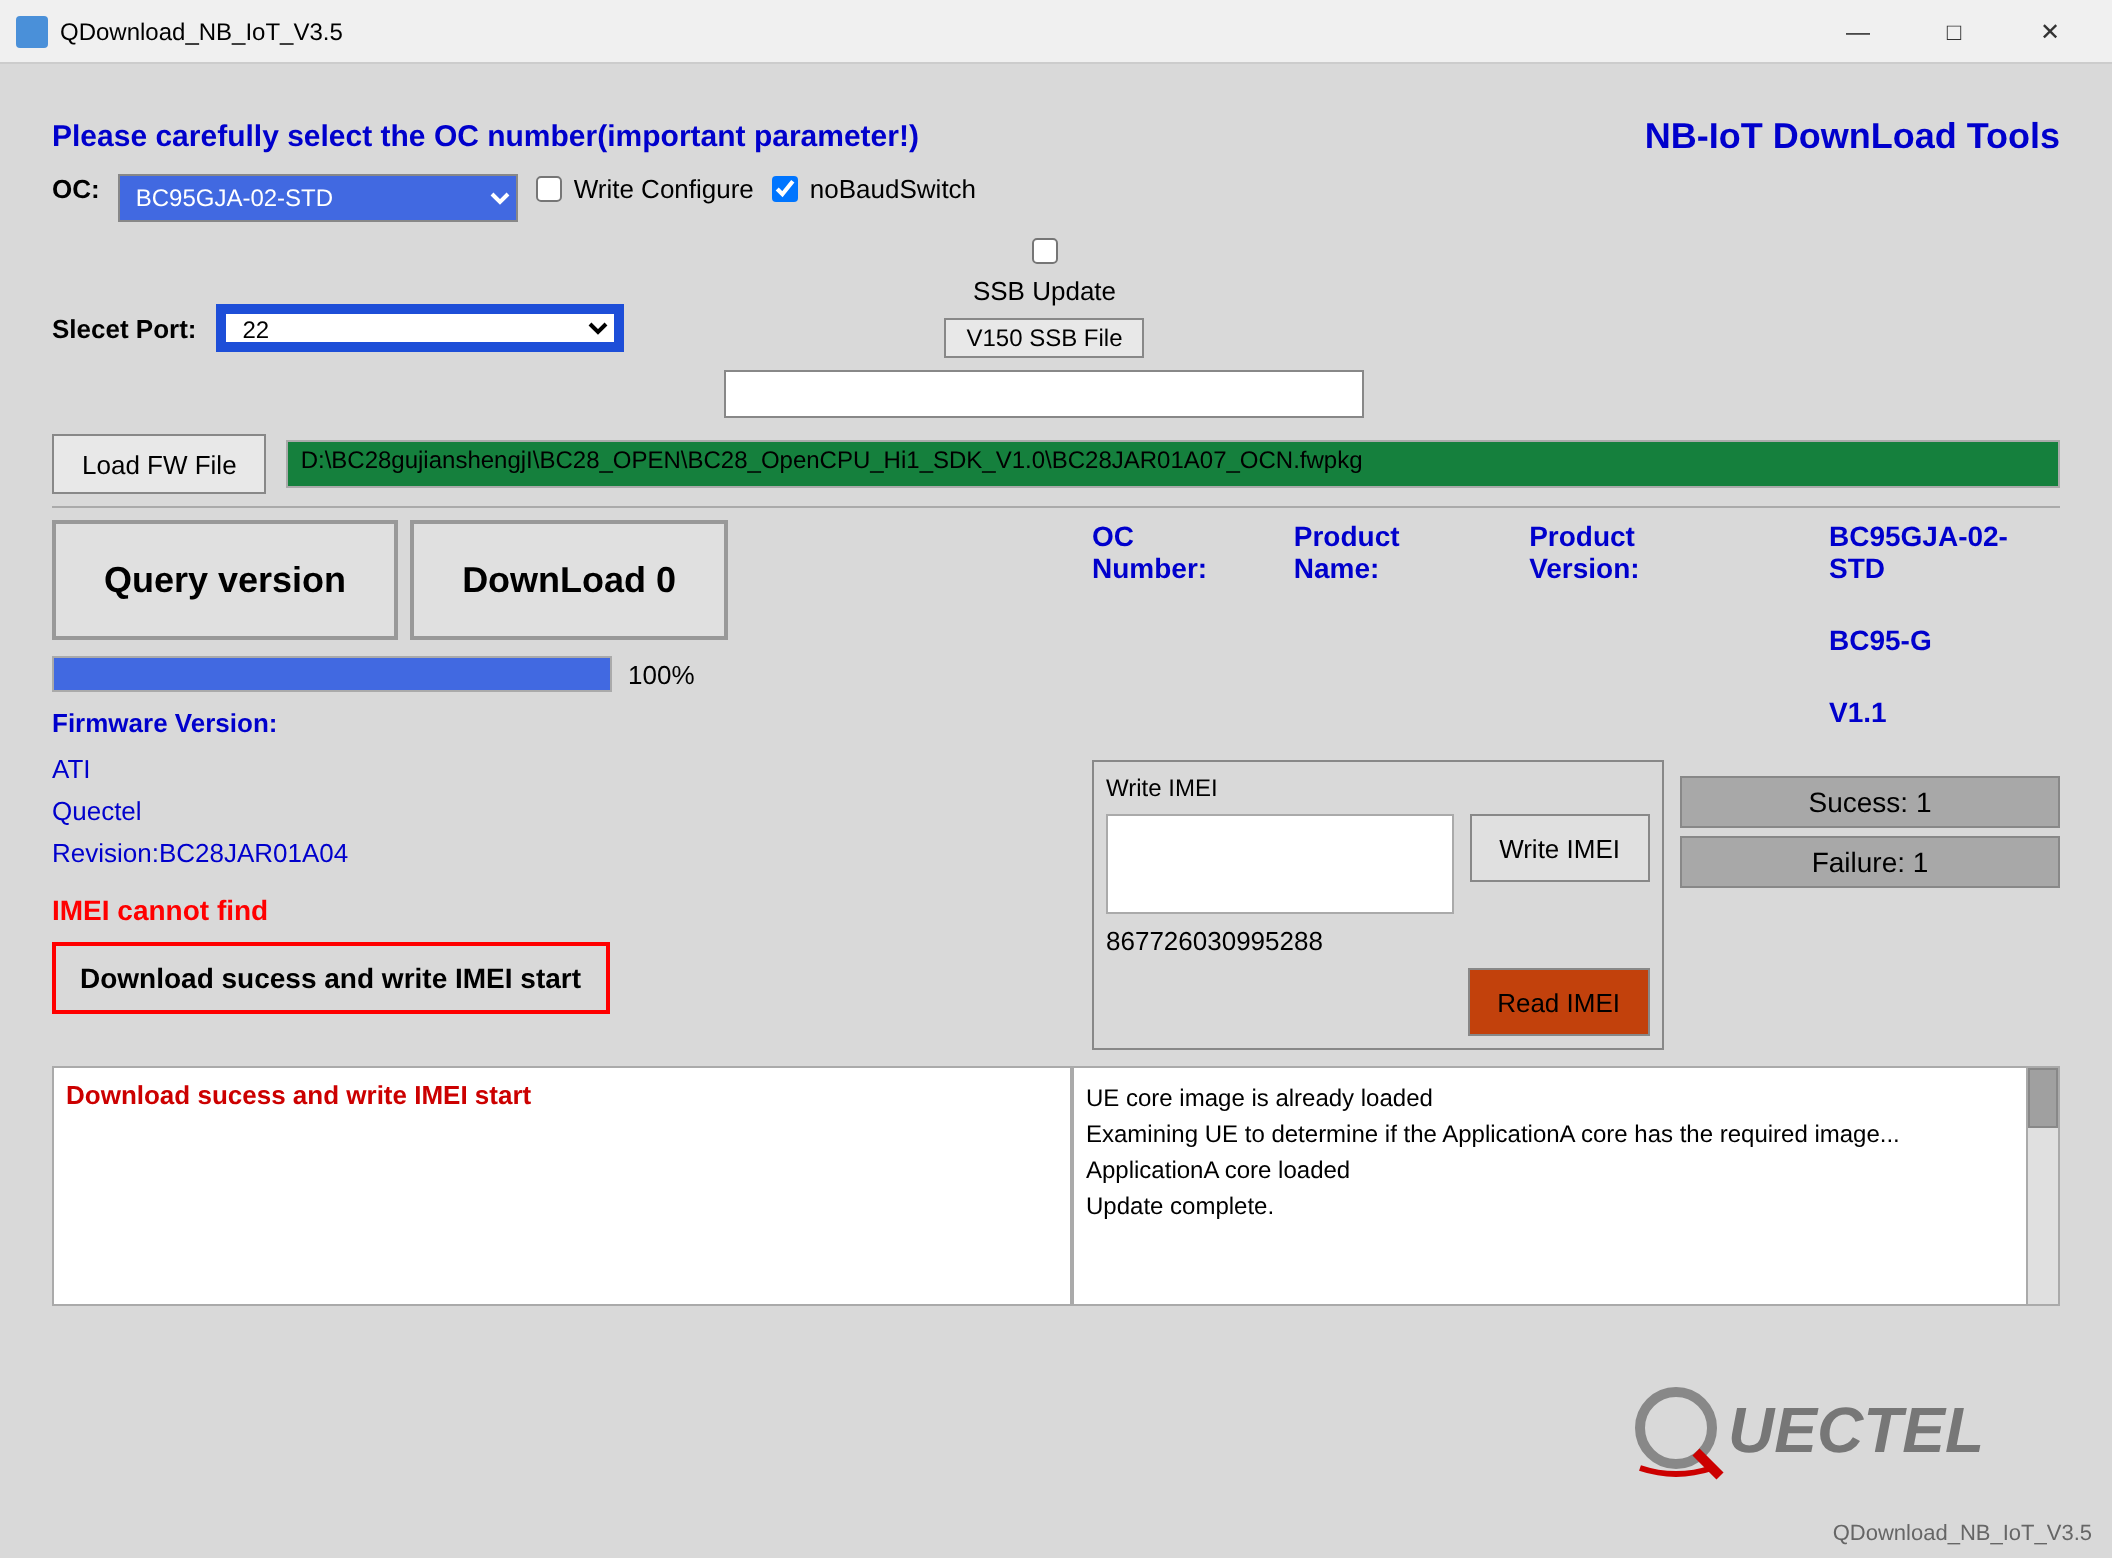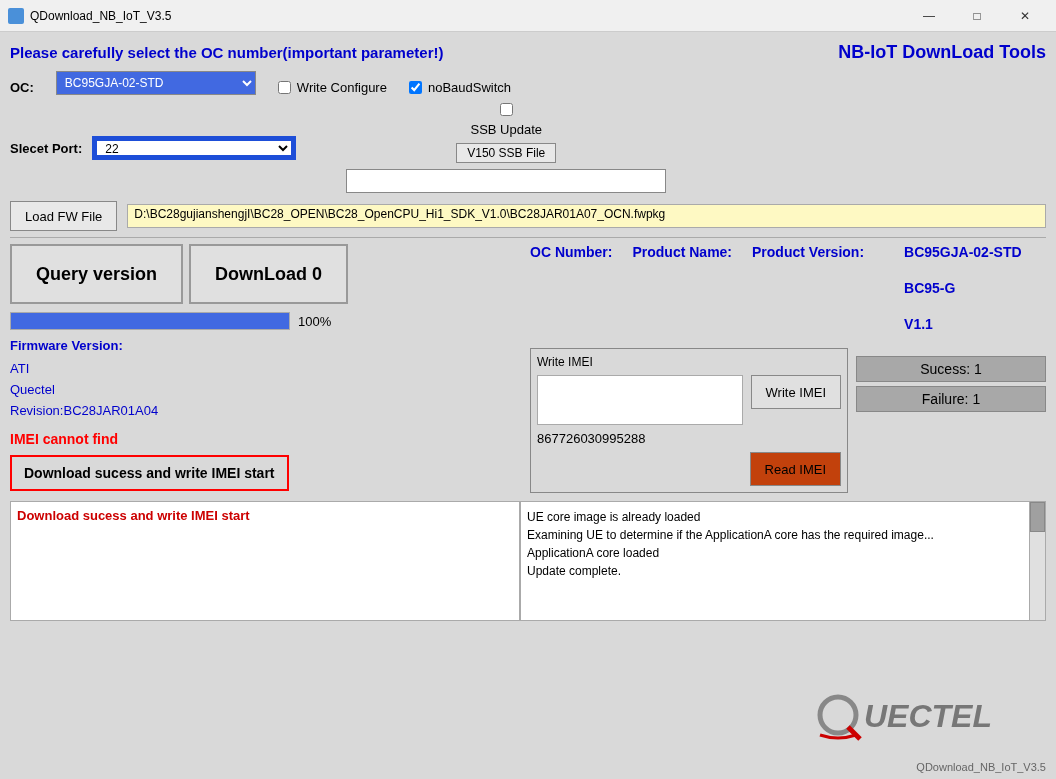--- a/index.html
+++ b/index.html
@@ -48,21 +48,21 @@
       font-size: 12px;
       display: flex;
       align-items: center;
       justify-content: center;
       color: #333;
     }
 
     
     .main {
       background: #d9d9d9;
-      padding: 10px;
+      padding: 26px;
       height: calc(779px - 32px);
       position: relative;
     }
 
     
     .notice-bar {
       display: flex;
       align-items: center;
       justify-content: space-between;
       margin-bottom: 8px;
@@ -74,22 +74,22 @@
     }
     .app-title {
       color: #0000cc;
       font-size: 18px;
       font-weight: bold;
     }
 
     
     .oc-row {
       display: flex;
-      align-items: flex-end;
-      gap: 22px;
+      align-items: flex-start;
+      gap: 9px;
       margin-bottom: 8px;
     }
     .oc-label {
       font-size: 13px;
       font-weight: bold;
       color: #000;
     }
     .oc-select {
       width: 200px;
       height: 24px;
@@ -161,21 +161,21 @@
       background: #e8e8e8;
       border: 1px solid #888;
       padding: 4px 14px;
       font-size: 13px;
       cursor: pointer;
       height: 30px;
     }
     .fw-path {
       font-size: 12px;
       color: #000;
-      background: #fef9c3;
+      background: #15803d;
       border: 1px solid #aaa;
       padding: 2px 6px;
       flex: 1;
       height: 24px;
       overflow: hidden;
       text-overflow: ellipsis;
       white-space: nowrap;
     }
 
     

